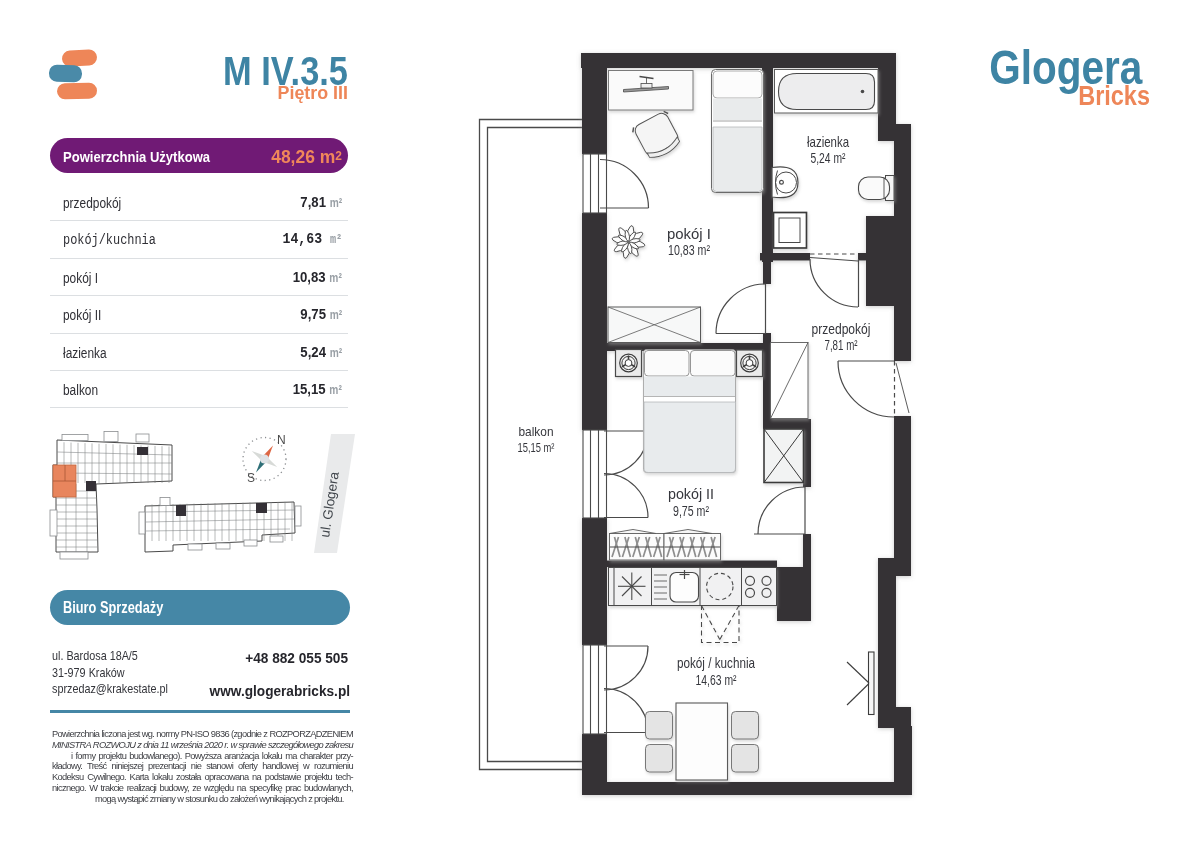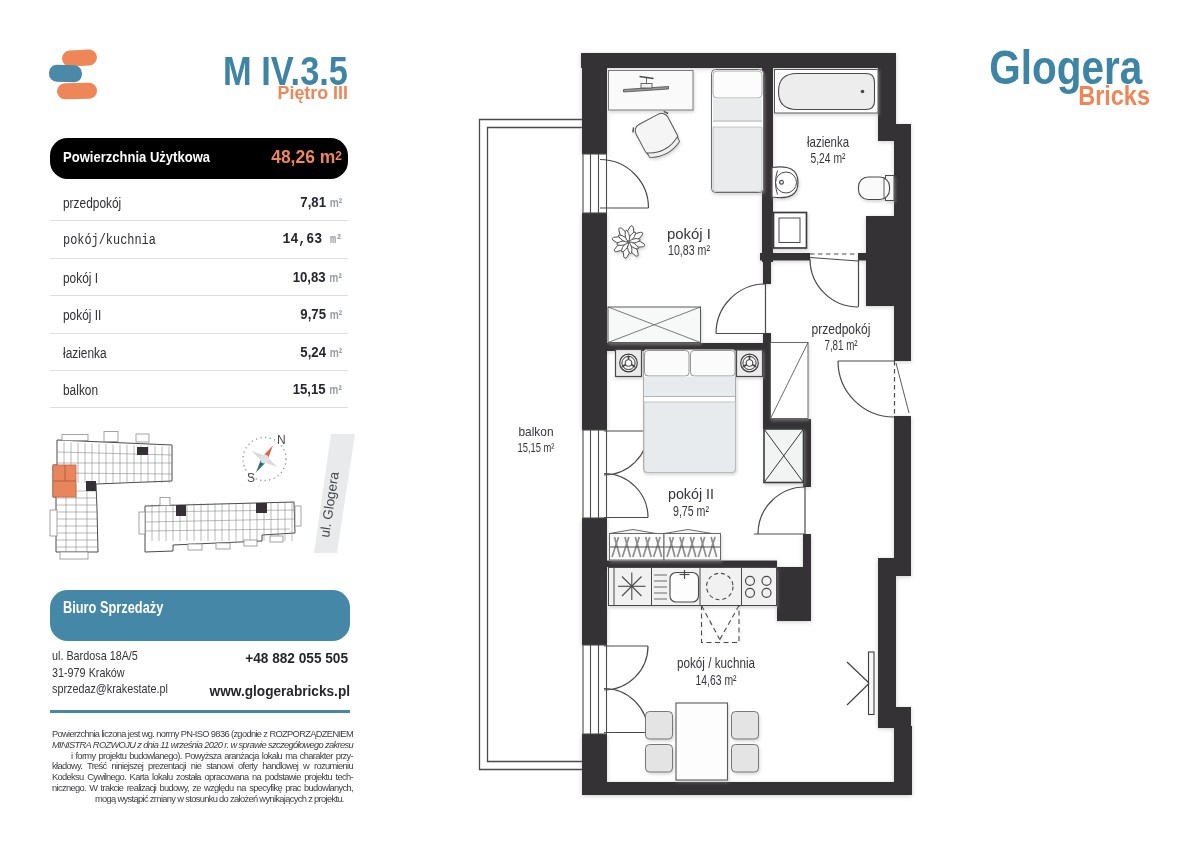--- a/index.html
+++ b/index.html
@@ -13,21 +13,21 @@
 <div class="abs" style="left:0;top:0;width:420px;height:849px;">
 
   <div class="abs" style="left:62px;top:50px;width:35px;height:16px;background:#ee8658;border-radius:8px;transform:rotate(-3deg);"></div>
   <div class="abs" style="left:49px;top:65px;width:33px;height:17px;background:#4a8aa8;border-radius:8px;transform:rotate(2deg);"></div>
   <div class="abs" style="left:57px;top:83px;width:40px;height:16px;background:#ee8658;border-radius:8px;transform:rotate(-1deg);"></div>
 
   <div class="abs" style="left:0;top:48px;width:348px;text-align:right;font-weight:bold;font-size:41px;color:#3e84a4;transform:scaleX(.839);transform-origin:100% 50%;">M IV.3.5</div>
 
   <div class="abs" style="left:0;top:82px;width:348px;text-align:right;font-weight:bold;font-size:19px;color:#ee8658;transform:scaleX(.94);transform-origin:100% 50%;">Piętro III</div>
 
-  <div class="abs" style="left:50px;top:138px;width:298px;height:41px;background:#000000;border-radius:17.5px;">
+  <div class="abs" style="left:50px;top:138px;width:298px;height:35px;background:#701a75;border-radius:17.5px;">
     <span class="abs" style="left:13px;top:9.5px;font-size:15px;font-weight:bold;color:#ffffff;transform:scaleX(.869);transform-origin:0 50%;">Powierzchnia Użytkowa</span>
     <span class="abs" style="right:6px;top:8px;font-size:19px;font-weight:bold;color:#f0875a;transform:scaleX(.92);transform-origin:100% 50%;">48,26 m<span style="font-size:13px;vertical-align:3px;">2</span></span>
   </div>
 
   <div class="abs" style="left:50px;top:184px;width:298px;font-size:14px;color:#2f2f35;">
 
     <div style="height:36.4px;position:relative;border-bottom:1px solid #dcdfe2;">
       <span style="position:absolute;left:13px;top:11px;transform:scaleX(.85);transform-origin:0 0;">przedpokój</span>
       <span style="position:absolute;right:6px;top:9px;font-size:15.5px;font-weight:bold;color:#26262c;transform:scaleX(.85);transform-origin:100% 0;">7,81 <span style="font-weight:bold;font-size:12px;color:#9aa0a6;">m²</span></span>
     </div>
@@ -51,21 +51,21 @@
       <span style="position:absolute;left:13px;top:11px;transform:scaleX(.85);transform-origin:0 0;">łazienka</span>
       <span style="position:absolute;right:6px;top:9px;font-size:15.5px;font-weight:bold;color:#26262c;transform:scaleX(.85);transform-origin:100% 0;">5,24 <span style="font-weight:bold;font-size:12px;color:#9aa0a6;">m²</span></span>
     </div>
 
     <div style="height:36.4px;position:relative;border-bottom:1px solid #dcdfe2;">
       <span style="position:absolute;left:13px;top:11px;transform:scaleX(.85);transform-origin:0 0;">balkon</span>
       <span style="position:absolute;right:6px;top:9px;font-size:15.5px;font-weight:bold;color:#26262c;transform:scaleX(.85);transform-origin:100% 0;">15,15 <span style="font-weight:bold;font-size:12px;color:#9aa0a6;">m²</span></span>
     </div>
   </div>
 
-  <div class="abs" style="left:50px;top:590px;width:300px;height:51px;background:#4587a6;border-radius:17.5px;">
+  <div class="abs" style="left:50px;top:590px;width:300px;height:35px;background:#4587a6;border-radius:17.5px;">
     <span class="abs" style="left:13px;top:9px;font-size:16px;font-weight:bold;color:#ffffff;transform:scaleX(.8);transform-origin:0 50%;">Biuro Sprzedaży</span>
   </div>
 
   <div class="abs" style="left:52px;top:648px;font-size:13.5px;color:#33343a;line-height:16.6px;transform:scaleX(.8);transform-origin:0 0;">ul. Bardosa 18A/5<br>31-979 Kraków<br>sprzedaz@krakestate.pl</div>
 
   <div class="abs" style="left:0;top:650px;width:348px;text-align:right;font-size:14.5px;font-weight:bold;color:#26262c;transform:scaleX(.94);transform-origin:100% 0;">+48 882 055 505</div>
 
   <div class="abs" style="left:0;top:683px;width:350px;text-align:right;font-size:14.5px;font-weight:bold;color:#26262c;transform:scaleX(.94);transform-origin:100% 0;">www.glogerabricks.pl</div>
 
   <div class="abs" style="left:50px;top:710px;width:300px;height:3px;background:#4587a6;"></div>

